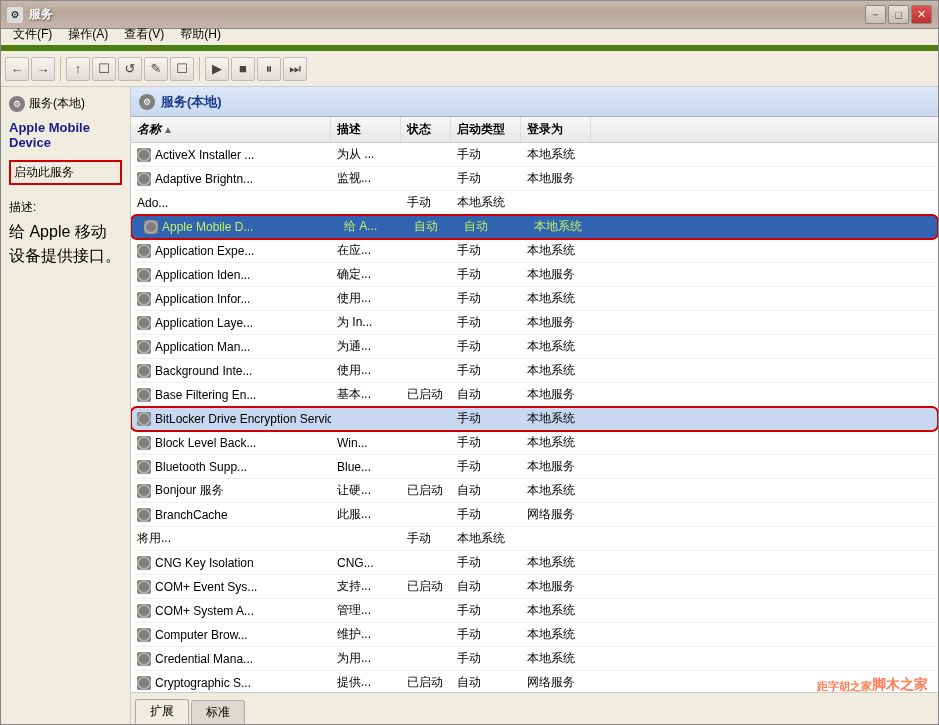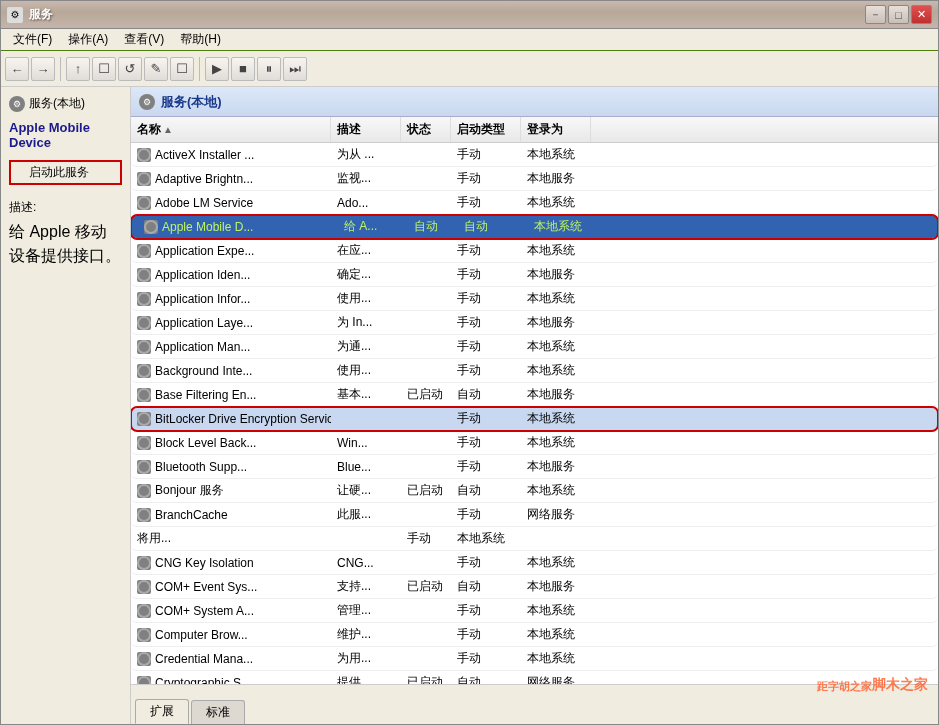--- a/index.html
+++ b/index.html
@@ -81,21 +81,21 @@
       color: #fff;
     }
 
     
     .menu-bar {
       height: 22px;
       background: #f0ece0;
       display: flex;
       align-items: flex-end;
       padding: 0 4px;
-      border-bottom: 1px solid #4d7c0f;
+      border-bottom: 6px solid #4d7c0f;
     }
 
     .menu-item {
       padding: 2px 8px;
       cursor: pointer;
       font-size: 12px;
       color: #000;
     }
 
     
@@ -248,20 +248,21 @@
       color: #000;
       border-right: 1px solid #ddd;
       cursor: pointer;
       user-select: none;
     }
 
     .table-header-cell:first-child {
       display: flex;
       align-items: center;
       gap: 2px;
+      font-style: italic;
     }
 
     .sort-arrow {
       font-size: 10px;
       color: #666;
     }
 
     .table-row {
       display: grid;
       grid-template-columns: 200px 70px 50px 70px 70px;
@@ -319,21 +320,21 @@
       border-left: 1px solid #ccc;
     }
 
     .service-table::-webkit-scrollbar-thumb {
       background: #c0c0c0;
       border: 1px solid #aaa;
     }
 
     
     .bottom-tabs {
-      height: 40px;
+      height: 32px;
       display: flex;
       align-items: flex-end;
       background: #f0ece0;
       border-top: 1px solid #ccc;
       padding: 0 4px;
     }
 
     .tab {
       padding: 3px 14px;
       background: #ddd8d0;
@@ -375,21 +376,21 @@
       position: relative;
       outline: 2px solid #c00;
       outline-offset: -1px;
       background: #c8d8f0 !important;
     }
 
     
     .start-service-box {
       border: 2px solid #c00;
       display: inline-block;
-      padding: 2px 18px;
+      padding: 2px 3px;
       cursor: pointer;
       margin-bottom: 14px;
     }
 
     
     .row-selected {
       background: #3163b0 !important;
       color: #fff !important;
       outline: 2px solid #c00;
       outline-offset: -1px;
@@ -494,24 +495,20 @@
               <span class="service-icon gear"></span>
               <span>Adaptive Brightn...</span>
             </div>
           <div class="table-cell">监视...</div>
           <div class="table-cell"></div>
           <div class="table-cell">手动</div>
           <div class="table-cell">本地服务</div>
         </div>
 
         <div class="table-row">
-          <div class="table-cell">
-              <span class="service-icon gear"></span>
-              <span>Adobe LM Service</span>
-            </div>
           <div class="table-cell">Ado...</div>
           <div class="table-cell"></div>
           <div class="table-cell">手动</div>
           <div class="table-cell">本地系统</div>
         </div>
 
         <div class="table-row row-selected">
           <div class="table-cell">
               <span class="service-icon gear"></span>
               <span>Apple Mobile D...</span>

